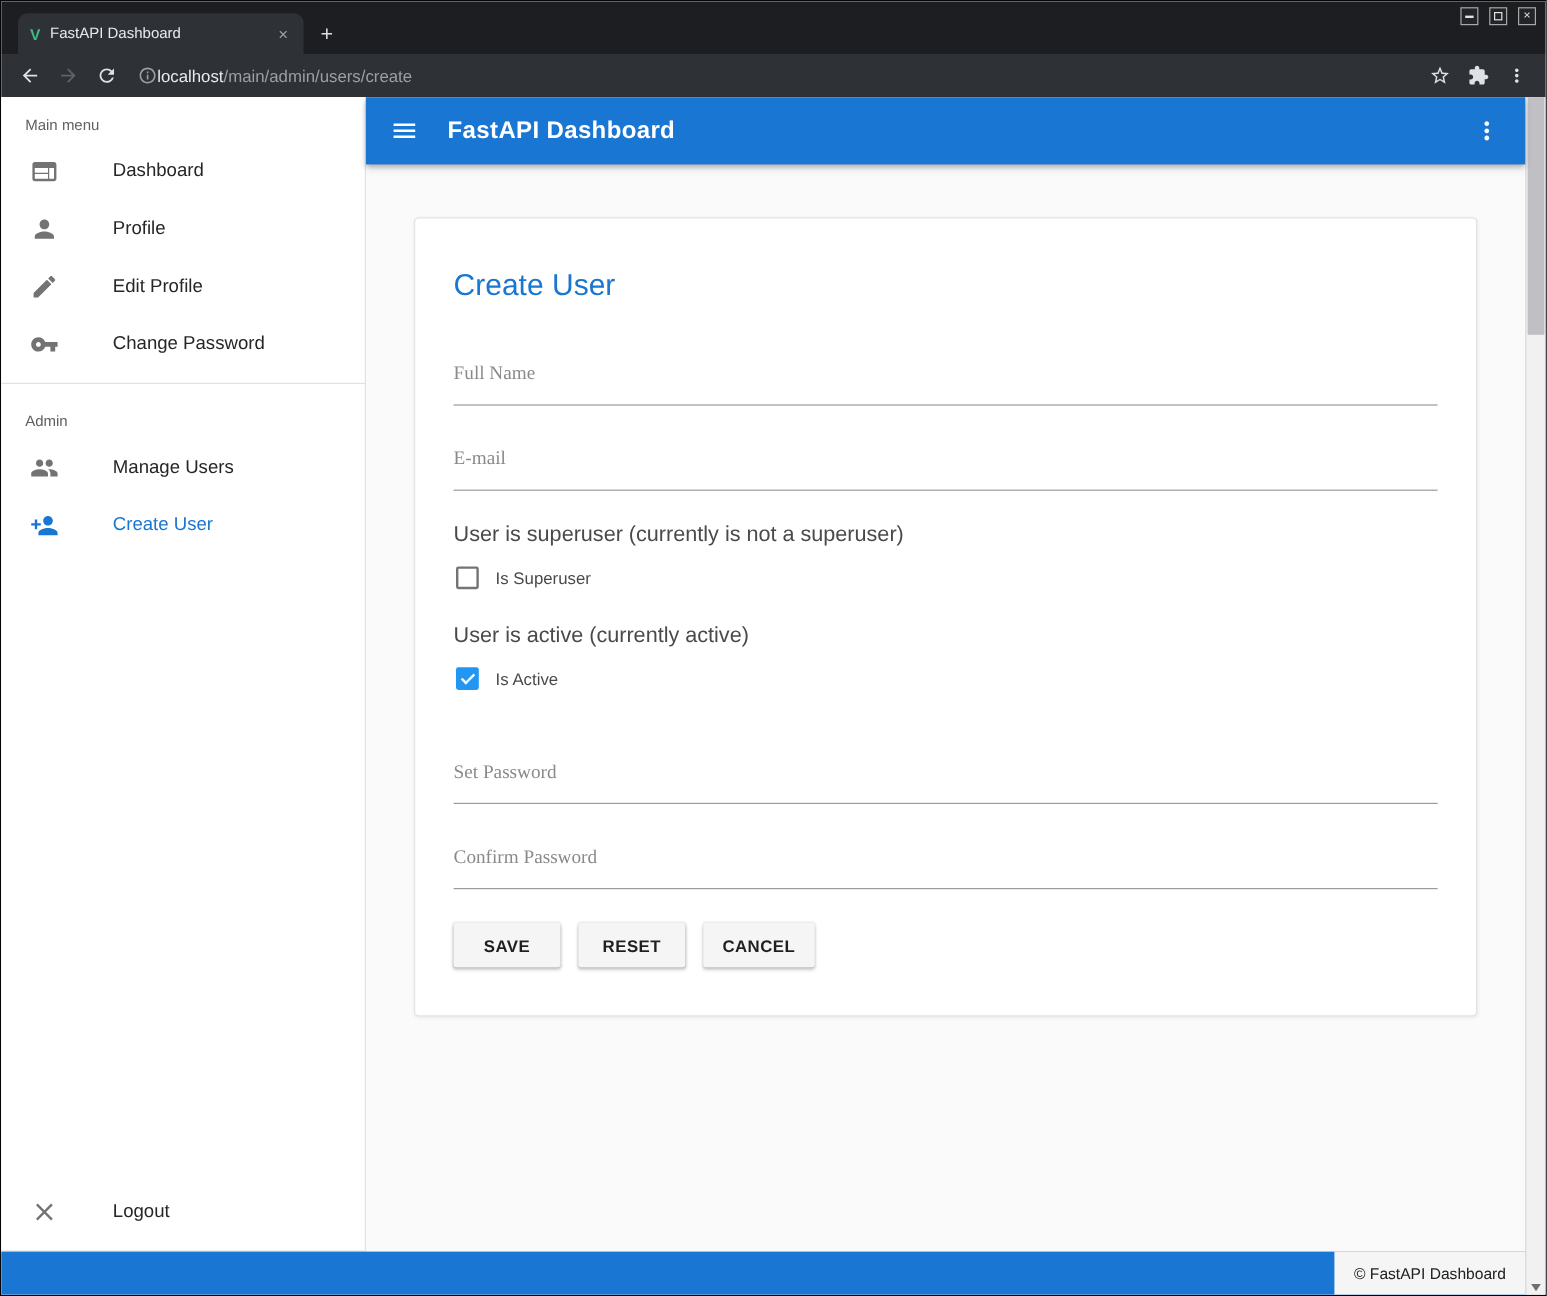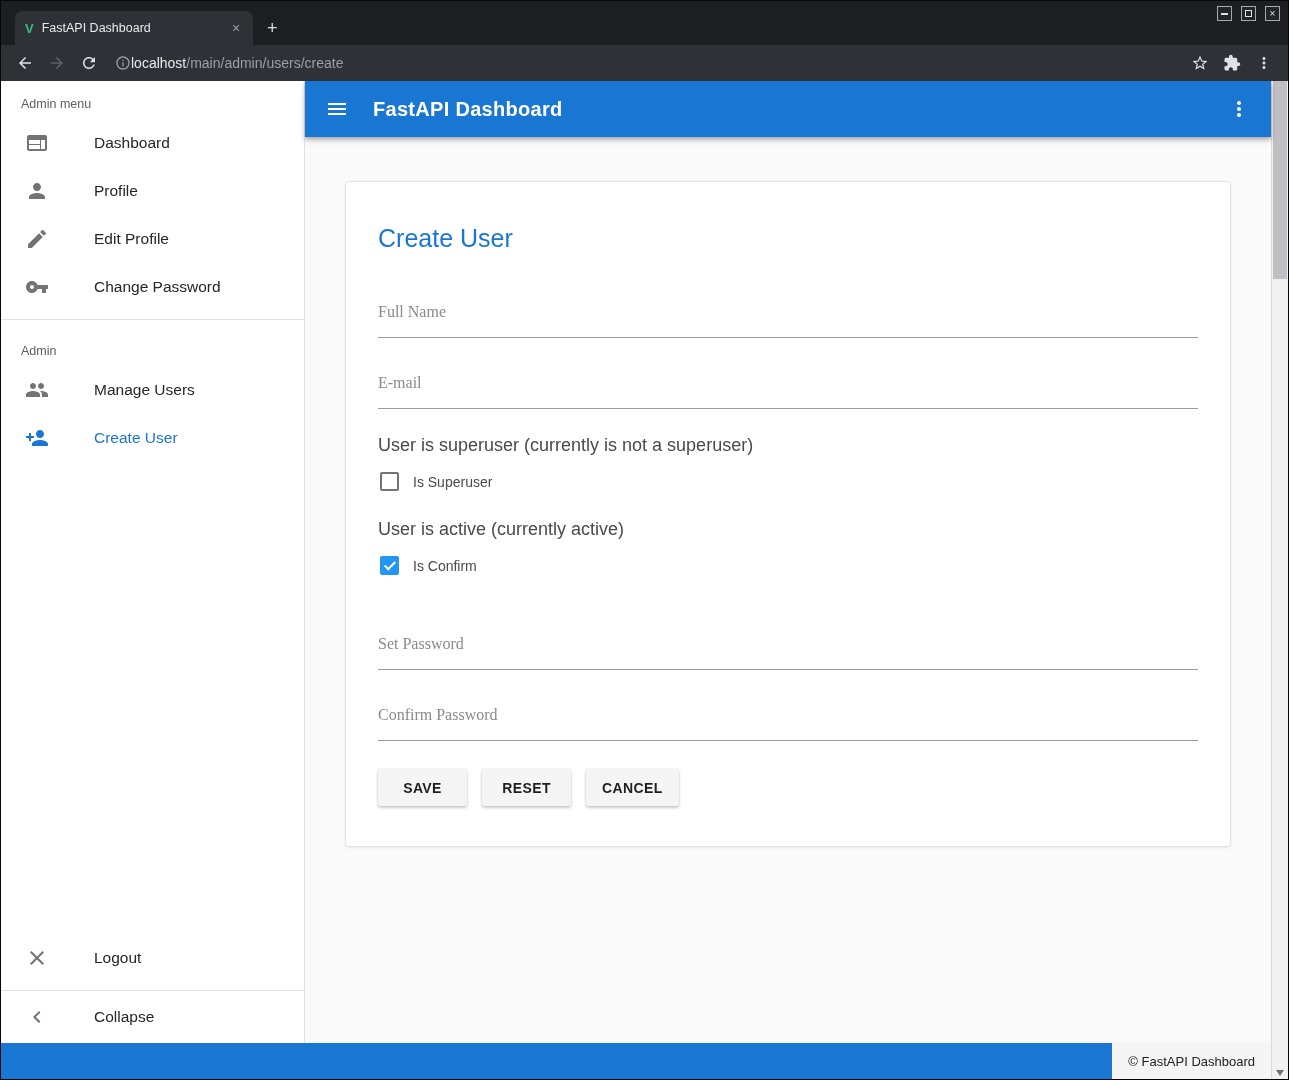--- a/index.html
+++ b/index.html
@@ -166,21 +166,21 @@
           <path d="M12 8c1.1 0 2-.9 2-2s-.9-2-2-2-2 .9-2 2 .9 2 2 2zm0 2c-1.1 0-2 .9-2 2s.9 2 2 2 2-.9 2-2-.9-2-2-2zm0 6c-1.1 0-2 .9-2 2s.9 2 2 2 2-.9 2-2-.9-2-2-2z"></path>
         </svg>
     </div>
   </div>
 
   <div class="app-shell">
     <div class="app-col">
       <div class="app-body">
 
         <aside class="sidebar">
-          <div class="section-label">Admin menu</div>
+          <div class="section-label">Main menu</div>
 
           <div class="nav-item">
             <svg viewBox="0 0 24 24">
                 <path d="M20 4H4c-1.1 0-2 .9-2 2v12c0 1.1.9 2 2 2h16c1.1 0 2-.9 2-2V6c0-1.1-.9-2-2-2zm-5 14H4v-4h11v4zm0-5H4V9h11v4zm5 5h-4V9h4v9z"></path>
               </svg>
             <span>Dashboard</span>
           </div>
           <div class="nav-item">
             <svg viewBox="0 0 24 24">
                 <path d="M12 12c2.21 0 4-1.79 4-4s-1.79-4-4-4-4 1.79-4 4 1.79 4 4 4zm0 2c-2.67 0-8 1.34-8 4v2h16v-2c0-2.66-5.33-4-8-4z"></path>
@@ -218,26 +218,20 @@
 
           <div class="sb-spacer"></div>
 
           <div class="nav-item">
             <svg viewBox="0 0 24 24">
                 <path d="M19 6.41L17.59 5 12 10.59 6.41 5 5 6.41 10.59 12 5 17.59 6.41 19 12 13.41 17.59 19 19 17.59 13.41 12z"></path>
               </svg>
             <span>Logout</span>
           </div>
           <div class="sb-divider" style="margin-bottom:0"></div>
-          <div class="nav-item" style="height:52px">
-            <svg viewBox="0 0 24 24">
-                <path d="M15.41 7.41L14 6l-6 6 6 6 1.41-1.41L10.83 12z"></path>
-              </svg>
-            <span>Collapse</span>
-          </div>
         </aside>
 
         <main class="main">
           <header class="appbar">
             <svg viewBox="0 0 24 24">
                 <path d="M3 18h18v-2H3v2zm0-5h18v-2H3v2zm0-7v2h18V6H3z"></path>
               </svg>
             <span class="appbar-title">FastAPI Dashboard</span>
             <span class="appbar-spacer"></span>
             <svg viewBox="0 0 24 24">
@@ -258,21 +252,21 @@
 
               <p class="note">User is superuser (currently is not a superuser)</p>
               <div class="cb-row">
                 <span class="cb"></span>
                 <span class="cb-label">Is Superuser</span>
               </div>
 
               <p class="note">User is active (currently active)</p>
               <div class="cb-row">
                 <span class="cb checked"></span>
-                <span class="cb-label">Is Confirm</span>
+                <span class="cb-label">Is Active</span>
               </div>
 
               <div class="pw-gap"></div>
               <div class="text-field">
                 <input type="text" placeholder="Set Password" style="">
               </div>
               <div class="text-field" style="margin-bottom:0">
                 <input type="text" placeholder="Confirm Password" style="">
               </div>
 

